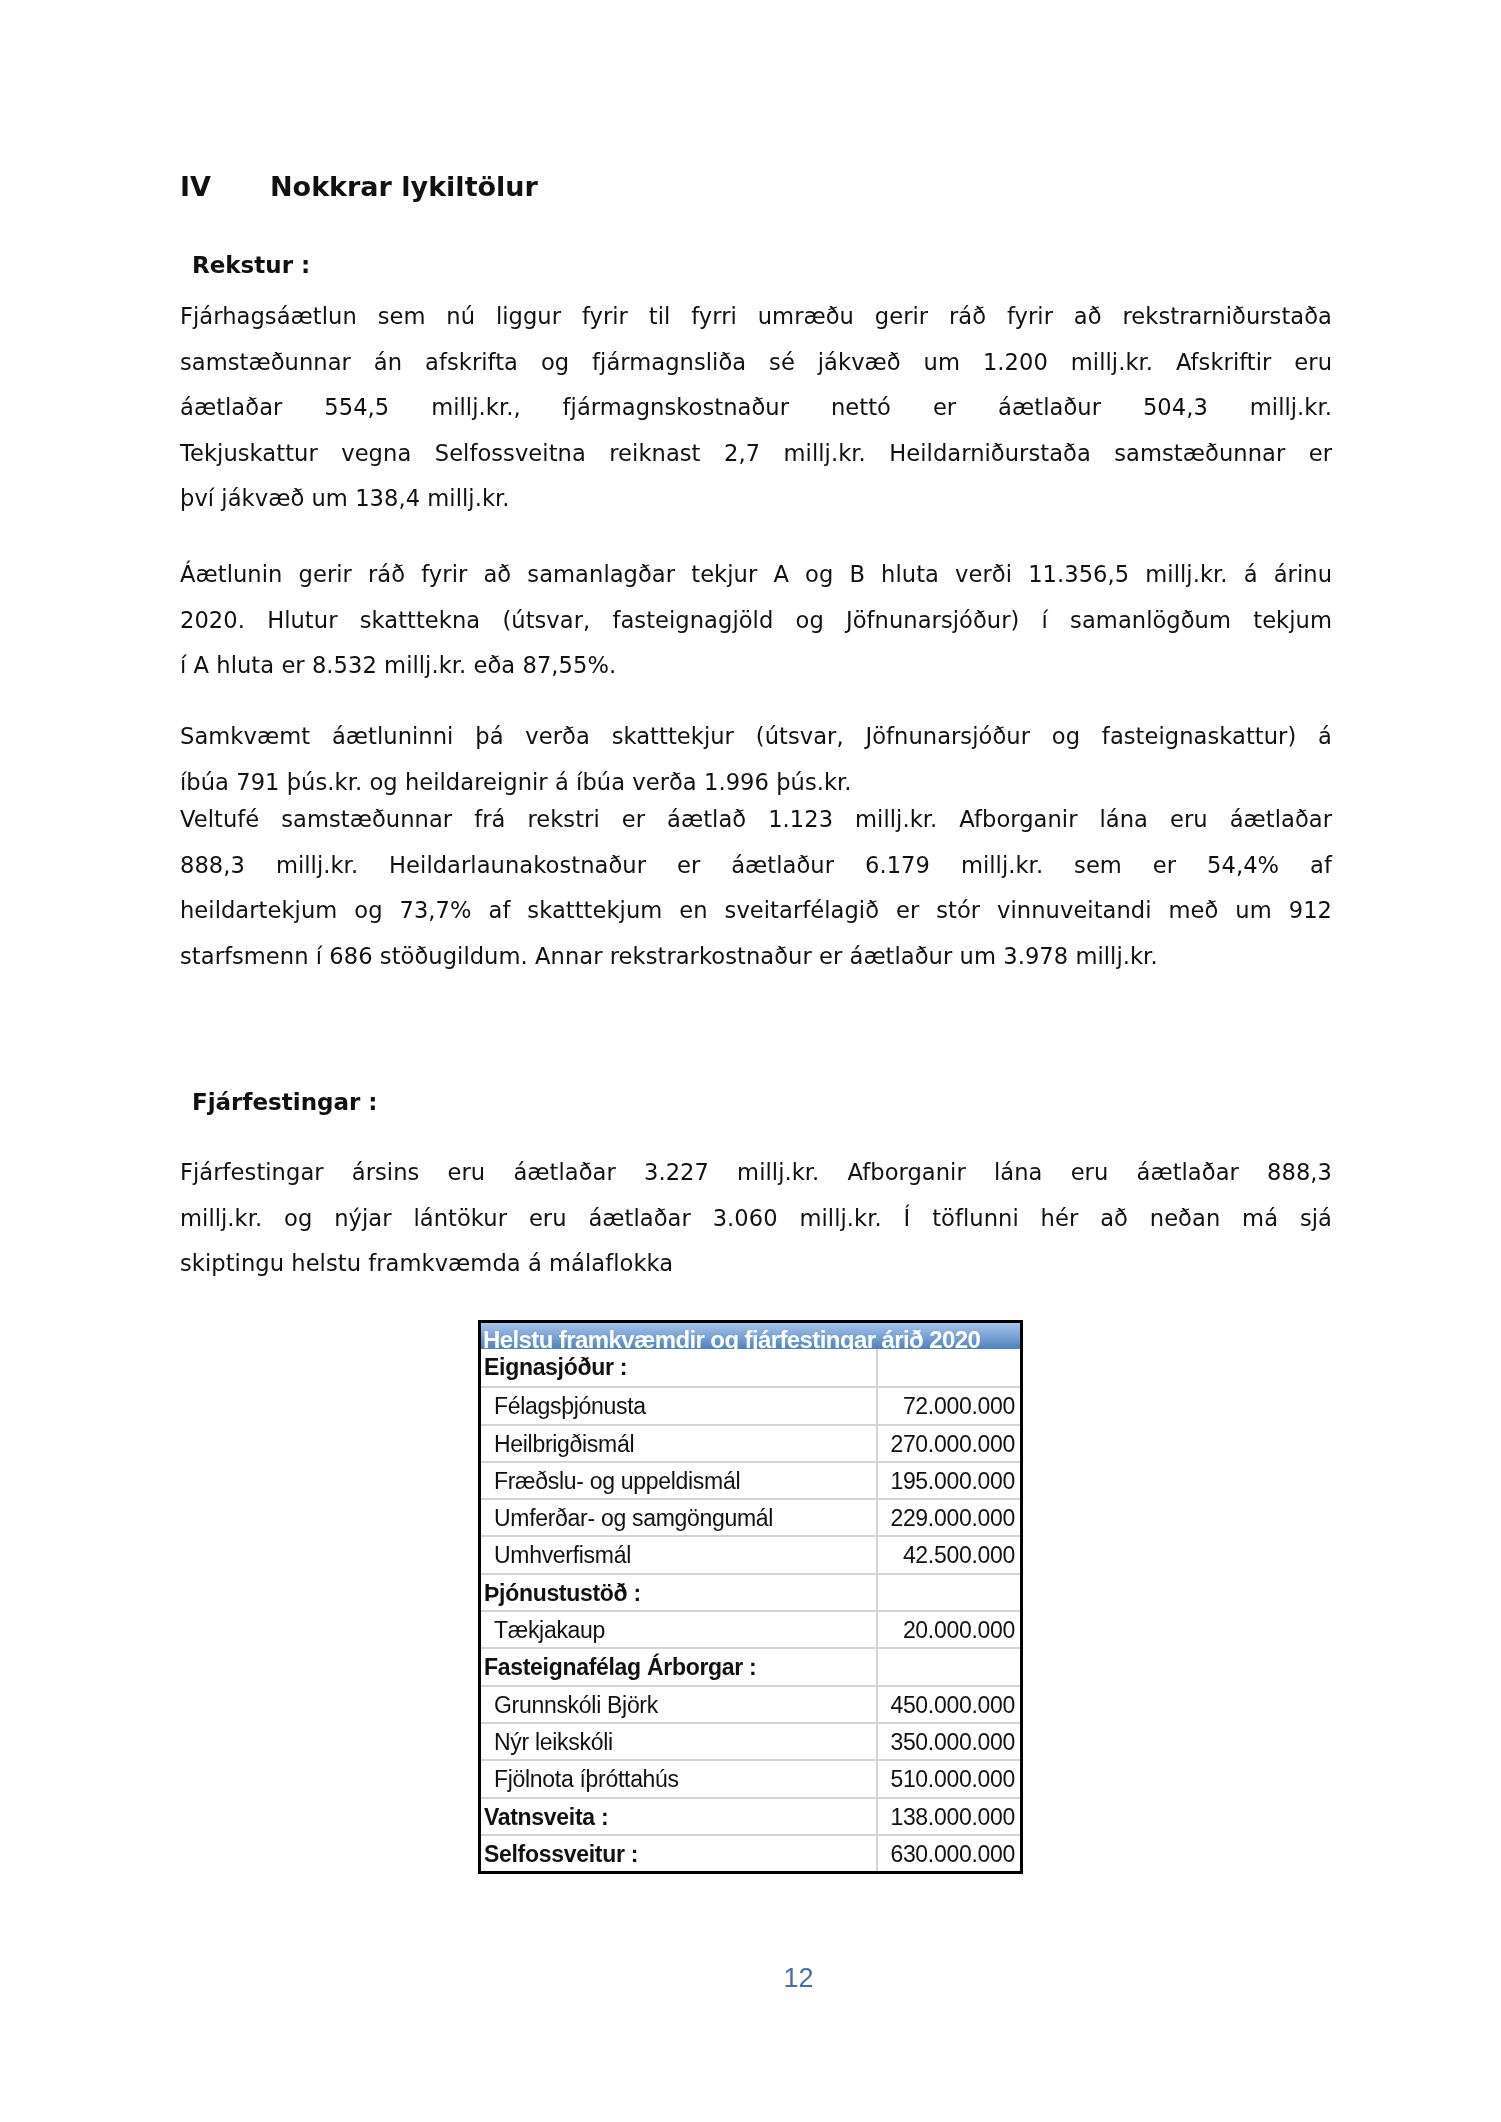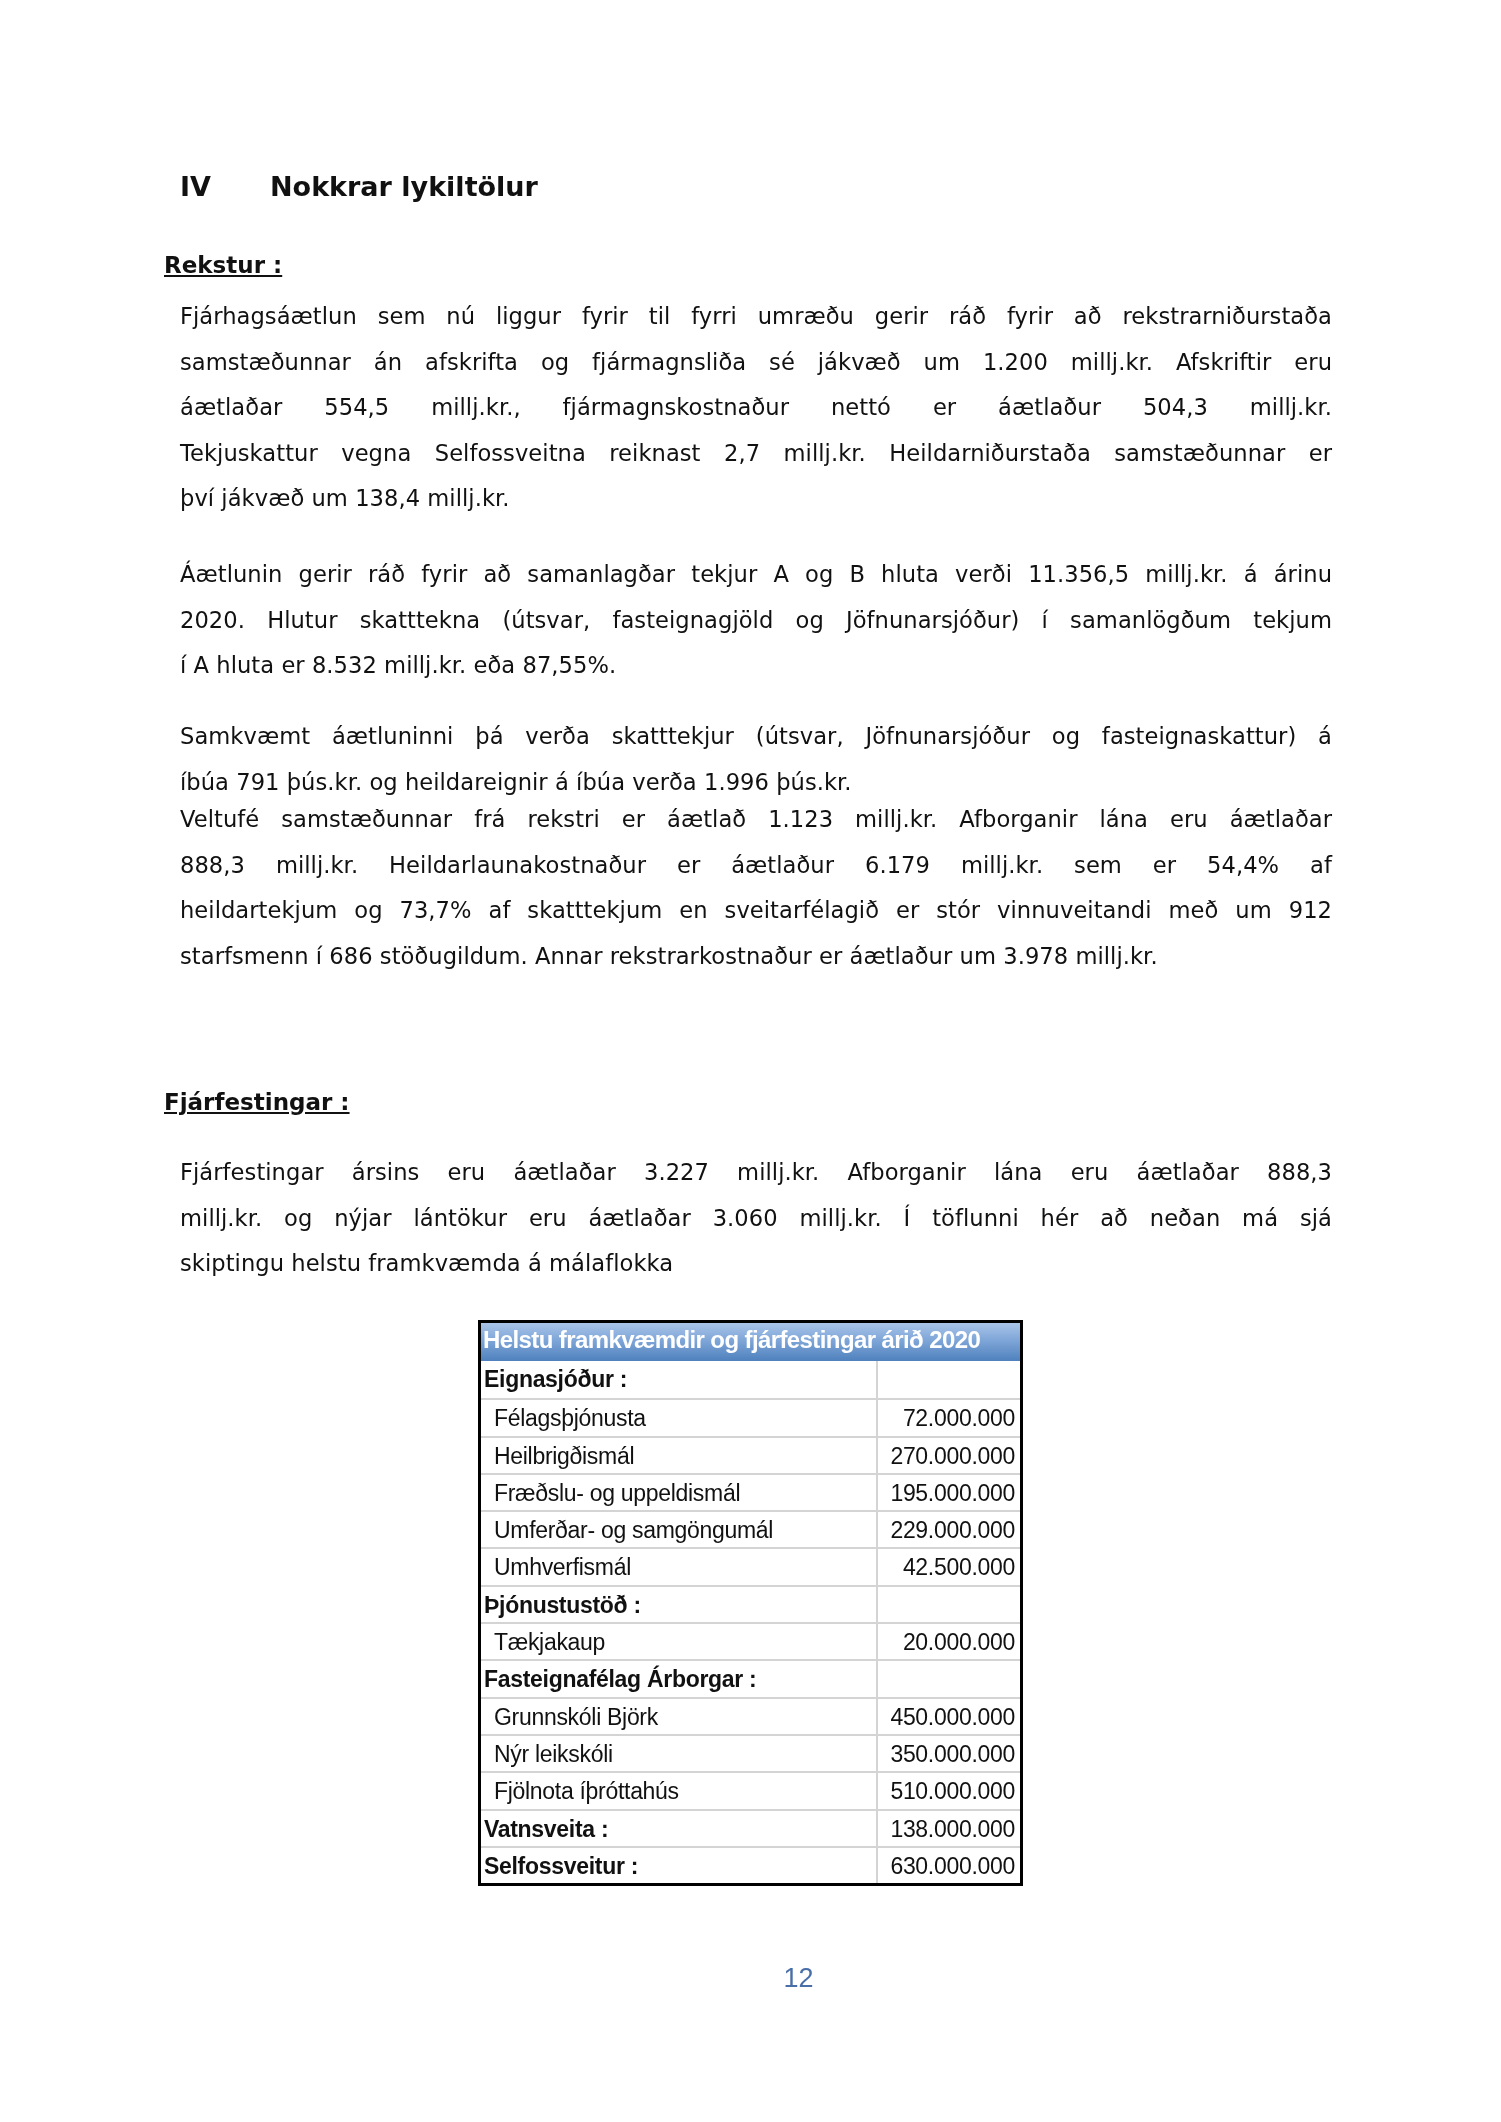--- a/index.html
+++ b/index.html
@@ -29,26 +29,25 @@
       font-weight: bold;
       line-height: 34px;
       white-space: nowrap;
     }
     .chapter-heading .num {
       display: inline-block;
       width: 90px;
     }
     .section-heading {
       position: absolute;
-      left: 164px;
+      left: 192px;
       font-size: 23px;
       font-weight: bold;
       line-height: 30px;
       white-space: nowrap;
-      text-decoration: underline;
     }
     .para {
       position: absolute;
       left: 180px;
       width: 1152px;
       font-size: 22.6px;
       line-height: 45.6px;
       text-align: justify;
       margin: 0;
       letter-spacing: 0.05px;
@@ -70,21 +69,21 @@
       top: 1320px;
       width: 545px;
       border: 3px solid #000000;
       box-sizing: border-box;
       border-collapse: collapse;
       font-family: "Liberation Sans", sans-serif;
       font-size: 23px;
       color: #111111;
     }
     .inv-table .hdr {
-      height: 38px;
+      height: 26px;
       background: linear-gradient(to bottom, #a9c4e8 0%, #7fa6d8 45%, #4f81bd 100%);
       color: #ffffff;
       font-weight: bold;
       font-size: 24px;
       line-height: 34px;
       padding-left: 2px;
       white-space: nowrap;
       overflow: hidden;
       letter-spacing: -0.6px;
     }

